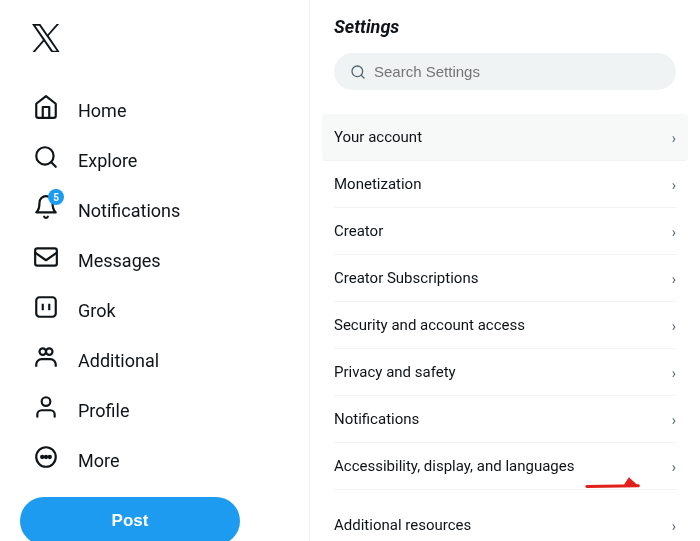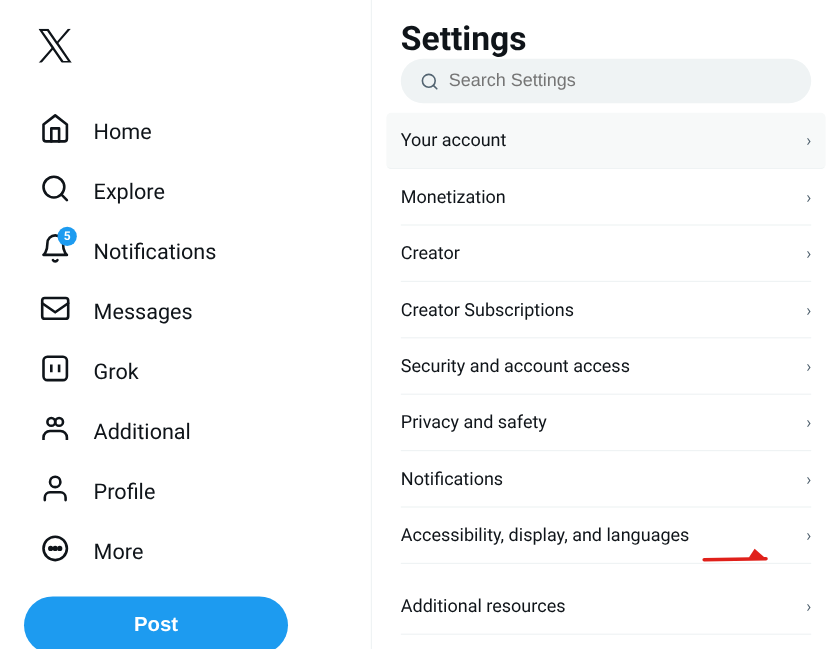--- a/index.html
+++ b/index.html
@@ -90,33 +90,35 @@
     }
 
     
     .main {
       flex: 1;
       padding: 16px 24px;
       overflow-y: auto;
     }
 
     .settings-title {
-      font-size: 28px;
+      font-size: 18px;
       font-weight: 700;
       color: #0f1419;
+      margin-bottom: 16px;
+      font-style: italic;
     }
 
     .search-box {
       display: flex;
       align-items: center;
       gap: 8px;
       background: #eff3f4;
       border-radius: 50px;
       padding: 10px 16px;
-      margin-bottom: 8px;
+      margin-bottom: 24px;
     }
 
     .search-box input {
       border: none;
       background: transparent;
       outline: none;
       font-size: 15px;
       color: #536471;
       width: 100%;
     }

